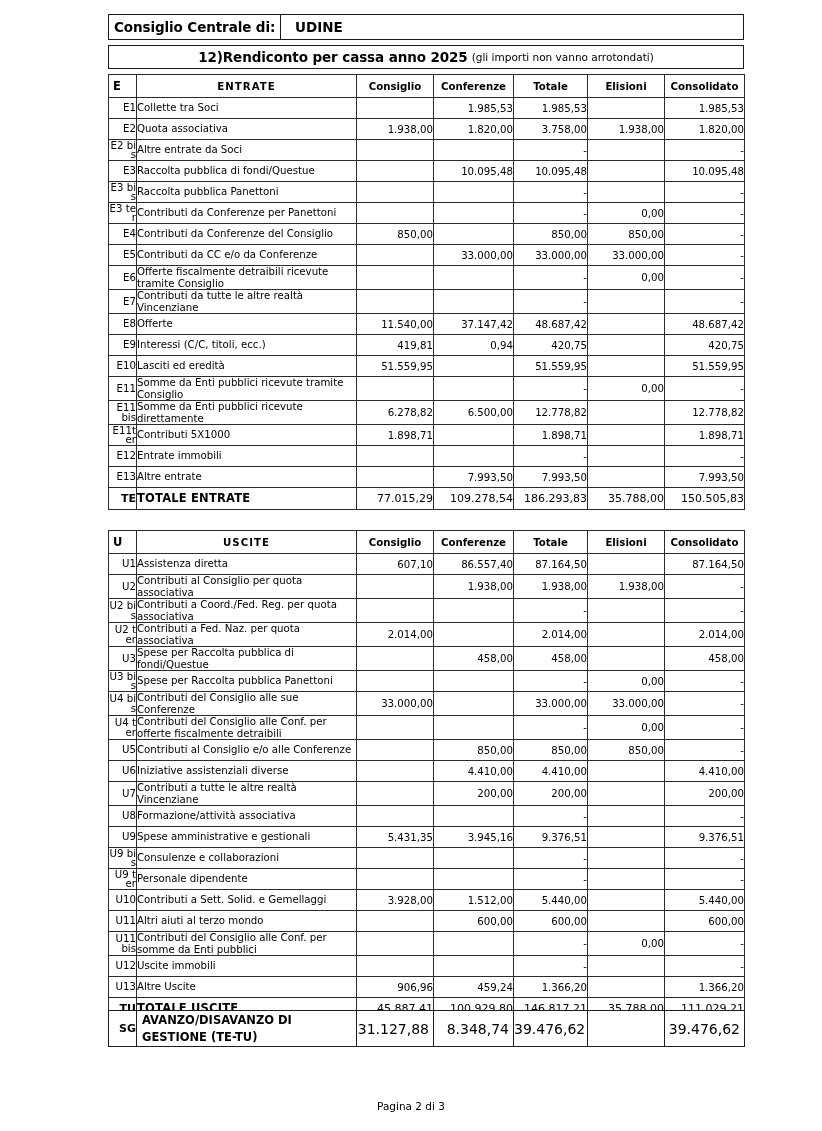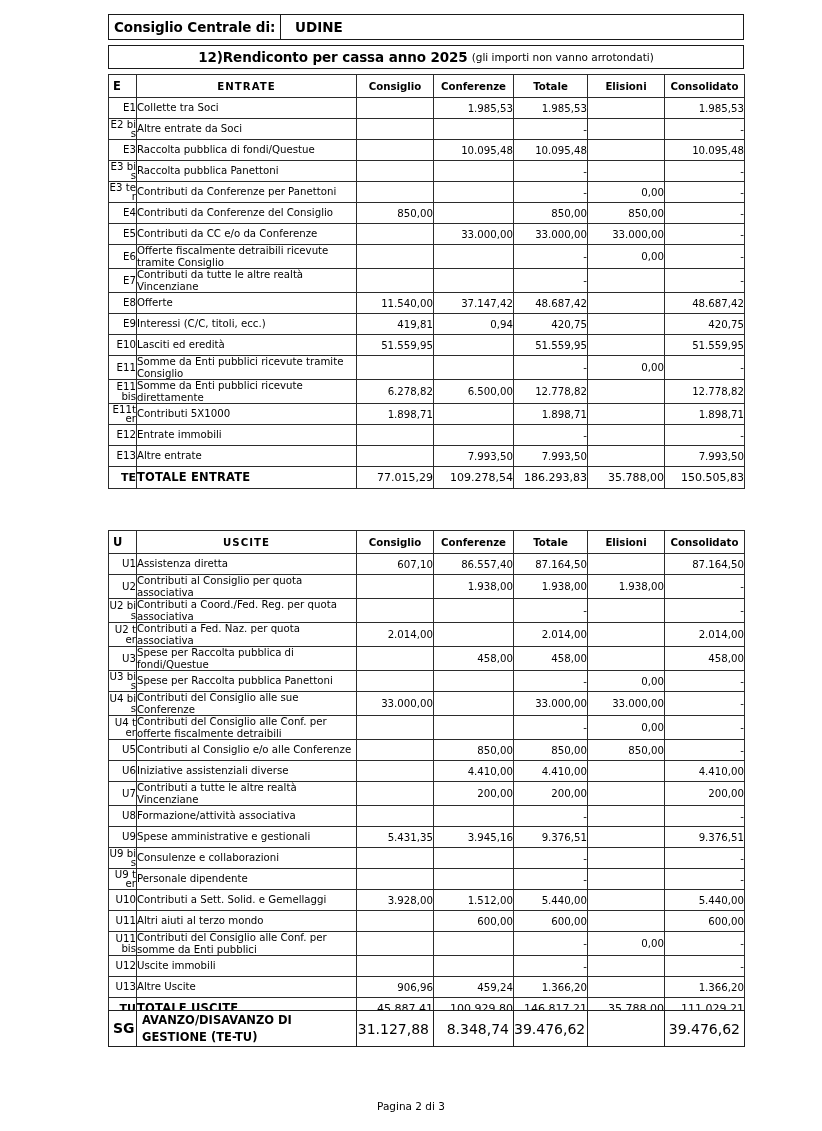--- a/index.html
+++ b/index.html
@@ -165,22 +165,22 @@
   }
   table.sg td {
     border: 1.4px solid #1f1f1f;
     box-sizing: border-box;
     background: #fff;
     font-size: 10.5px;
     padding: 0;
   }
   table.sg td.code {
     font-weight: bold;
-    font-size: 14px;
-    text-align: left;
+    font-size: 11px;
+    text-align: right;
     padding-left: 4px;
   }
   table.sg td.desc {
     font-weight: bold;
     font-size: 11.5px;
     text-align: left;
     padding-left: 5px;
     line-height: 17px;
   }
   table.sg td.num {
@@ -239,20 +239,29 @@
         <tr class="r1">
           <td class="code">E1</td>
           <td class="desc">Collette tra Soci</td>
           <td class="num green"></td>
           <td class="num green">1.985,53</td>
           <td class="num">1.985,53</td>
           <td class="num gray"></td>
           <td class="num">1.985,53</td>
         </tr>
         <tr class="r1">
+          <td class="code">E2</td>
+          <td class="desc">Quota associativa</td>
+          <td class="num green">1.938,00</td>
+          <td class="num green">1.820,00</td>
+          <td class="num">3.758,00</td>
+          <td class="num">1.938,00</td>
+          <td class="num">1.820,00</td>
+        </tr>
+        <tr class="r1">
           <td class="code">E2 bis</td>
           <td class="desc">Altre entrate da Soci</td>
           <td class="num green"></td>
           <td class="num gray"></td>
           <td class="dash">-</td>
           <td class="num gray"></td>
           <td class="dash">-</td>
         </tr>
         <tr class="r1">
           <td class="code">E3</td>

